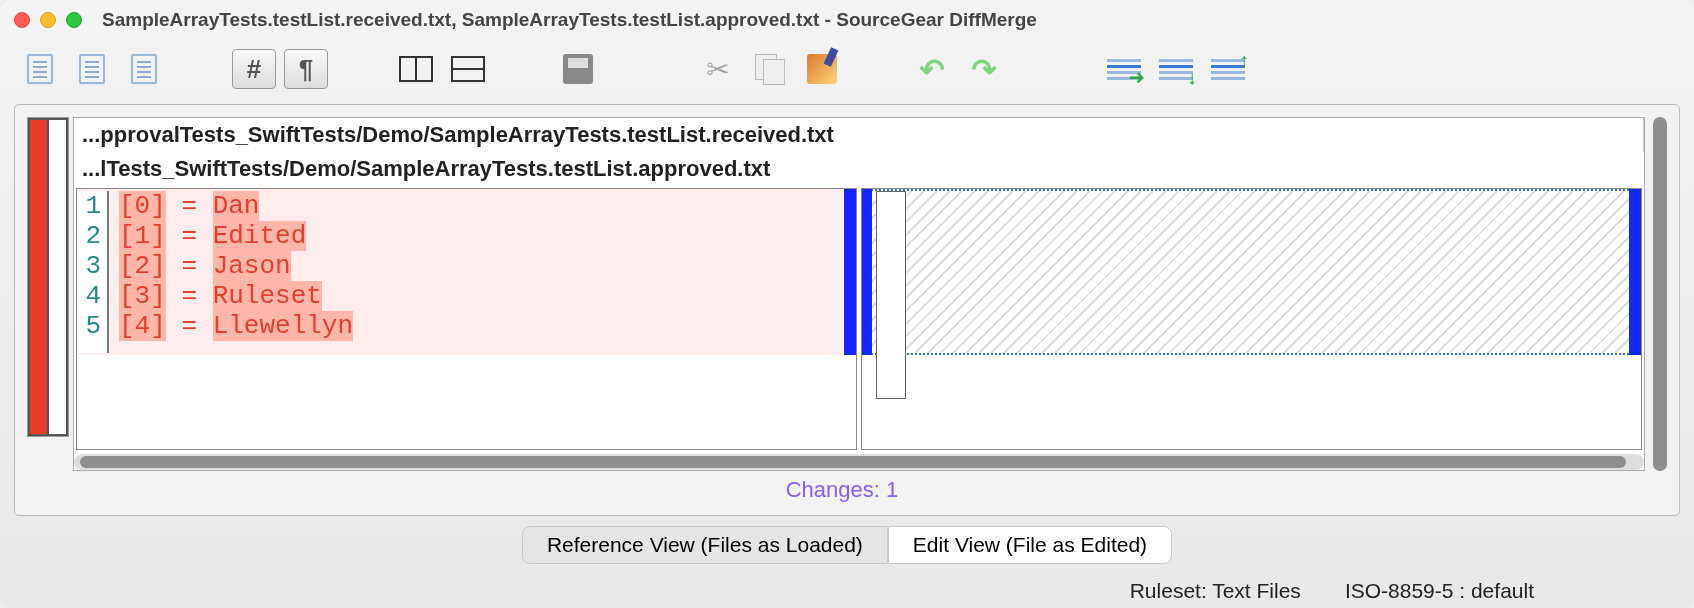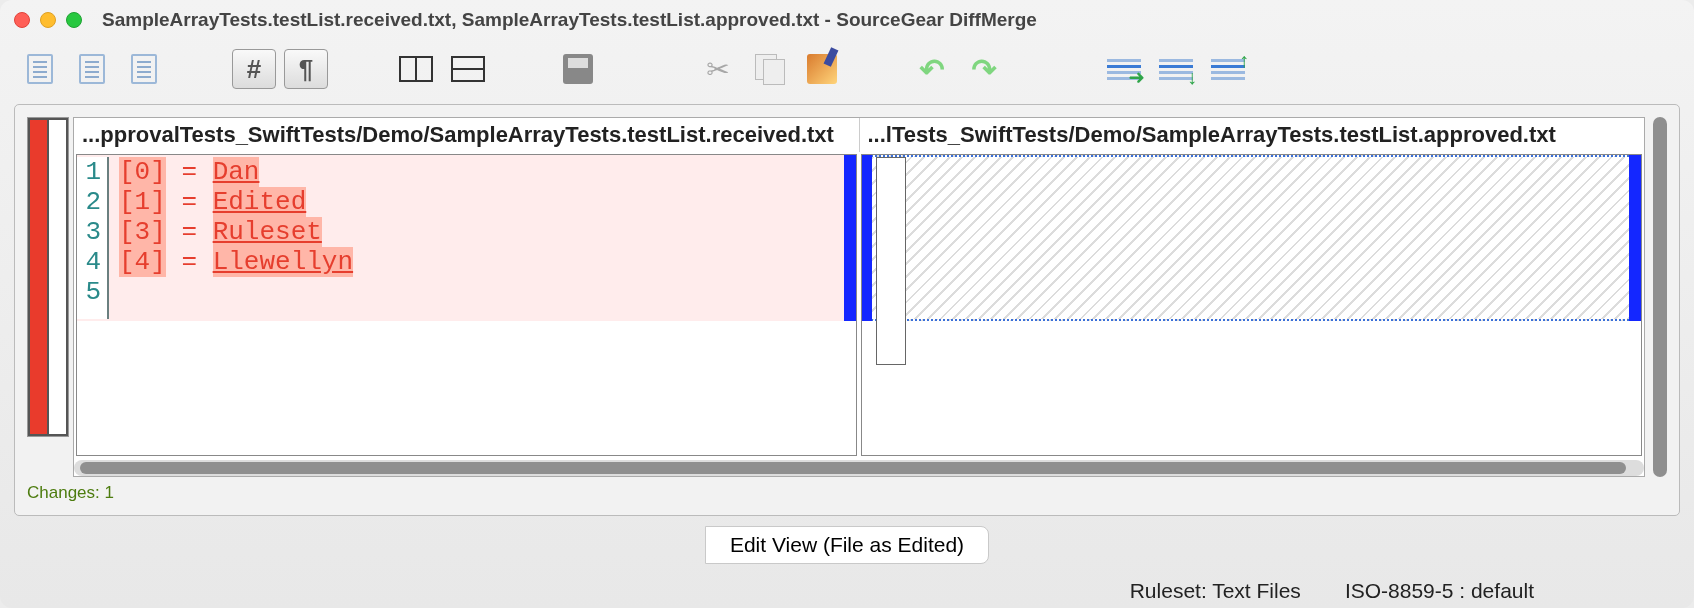--- a/index.html
+++ b/index.html
@@ -83,41 +83,41 @@
   background:#fff;
   border:1px solid #999;
   display:flex;
 }
 .ov-col { flex:1; }
 .ov-red { background: repeating-linear-gradient(#e93b2c 0 100%); border:2px solid #555; }
 .ov-white { background:#fff; border:2px solid #555; border-left:none; }
 .panels {
   flex:1; background:#fff; border:1px solid #aaa; display:flex; flex-direction:column;
 }
-.headers { display:flex; }
+.headers { display:flex;flex-direction:column; }
 .hdr { flex:1; padding:4px 8px; font-size:22px; font-weight:600; color:#222; white-space:nowrap; overflow:hidden; }
 .hdr:first-child { border-right:1px solid #ccc; }
 .panes { flex:1; display:flex; position:relative; }
 .pane { flex:1; position:relative; border:1px solid #888; margin:2px; background:#fff; min-height:218px; }
 .pane.left { background:#fff; }
 .blue-bar-l { position:absolute; right:0; top:0; width:12px; height:166px; background:#1427ff; }
 .blue-bar-r { position:absolute; right:0; top:0; width:12px; height:166px; background:#1427ff; }
 .blue-bar-rl { position:absolute; left:0; top:0; width:10px; height:166px; background:#1427ff; }
 .code-area { display:flex; height:166px; border-bottom:2px dotted #3a6fd8; border-top:2px dotted #3a6fd8; }
 .code-area.right { background: repeating-linear-gradient(135deg,#fff 0 7px,#dcdcdc 7px 9px); }
 .highlight-bg { position:absolute; left:0; right:0; top:0; height:166px; background:#ffecec; }
 .gutter { width:32px; background:#fff; border-right:2px solid #6a7f7f; font-family:"Menlo","Courier New",monospace; font-size:26px; color:#2a8a8a; text-align:right; padding-right:6px; position:relative; z-index:2; }
 .code { font-family:"Menlo","Courier New",monospace; font-size:26px; padding-left:10px; position:relative; z-index:2; }
 .tok-br { color:#e63e2e; background:#ffb6a8; }
 .tok-eq { color:#e63e2e; }
-.tok-name { color:#e63e2e; background:#ffb6a8;text-decoration:underline; }
+.tok-name { color:#e63e2e; background:#ffb6a8; }
 .mini-col { position:absolute; left:14px; top:2px; width:30px; height:208px; border:1px solid #666; background:#fff; z-index:3; }
 .hscroll { height:16px; margin-top:2px; background:#ddd; border-radius:8px; position:relative; }
 .hscroll::after { content:""; position:absolute; left:6px; right:18px; top:2px; bottom:2px; background:#8f8f8f; border-radius:7px; }
-.changes { text-align:left; font-size:17px; padding:6px 10px 0 0; color:#4d7c0f; }
+.changes { text-align:center; font-size:22px; padding:6px 10px 0 0; color:#8b5cf6; }
 .view-toggle {
   display:flex; justify-content:center; gap:0; margin:10px 0;
 }
 .vt-btn { padding:6px 24px; font-size:21px; border:1px solid #c9c9c9; background:#e5e5e5; }
 .vt-btn:first-child { border-radius:8px 0 0 8px; }
 .vt-btn:last-child { border-radius:0 8px 8px 0; background:#fff; }
 .statusbar {
   height:34px; display:flex; justify-content:flex-end; align-items:center; gap:44px;
   padding:0 160px 0 0; font-size:21px; color:#222;
 }
@@ -234,20 +234,21 @@
               <div class="gutter">
                 <div>1</div>
                 <div>2</div>
                 <div>3</div>
                 <div>4</div>
                 <div>5</div>
               </div>
               <div class="code">
                 <div><span class="tok-br">[0]</span> <span class="tok-eq">=</span> <span class="tok-name">Dan</span></div>
                 <div><span class="tok-br">[1]</span> <span class="tok-eq">=</span> <span class="tok-name">Edited</span></div>
+                <div><span class="tok-br">[2]</span> <span class="tok-eq">=</span> <span class="tok-name">Jason</span></div>
                 <div><span class="tok-br">[3]</span> <span class="tok-eq">=</span> <span class="tok-name">Ruleset</span></div>
                 <div><span class="tok-br">[4]</span> <span class="tok-eq">=</span> <span class="tok-name">Llewellyn</span></div>
               </div>
             </div>
             <div class="blue-bar-l"></div>
           </div>
           <div class="pane">
             <div class="blue-bar-rl"></div>
             <div class="code-area right"></div>
             <div class="mini-col"></div>
@@ -255,20 +256,21 @@
           </div>
         </div>
         <div class="hscroll"></div>
       </div>
       <div style="width:14px;background:#8f8f8f;border-radius:7px;margin-left:4px"></div>
     </div>
     <div class="changes">Changes: 1</div>
   </div>
 
   <div class="view-toggle">
+    <div class="vt-btn">Reference View (Files as Loaded)</div>
     <div class="vt-btn">Edit View (File as Edited)</div>
   </div>
 
   <div class="statusbar">
     <span>Ruleset: Text Files</span>
     <span>ISO-8859-5 : default</span>
   </div>
 </div>
 
 </body></html>

